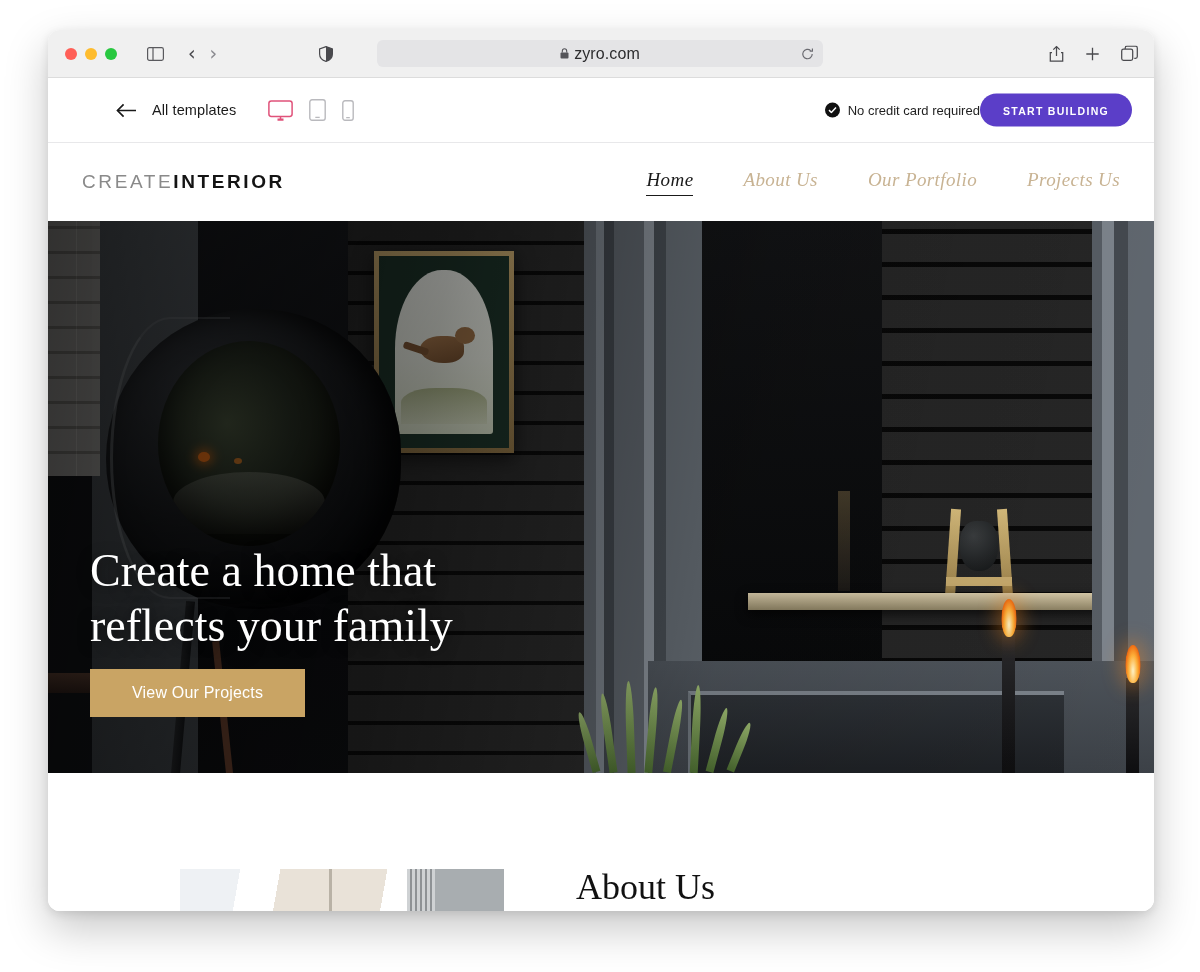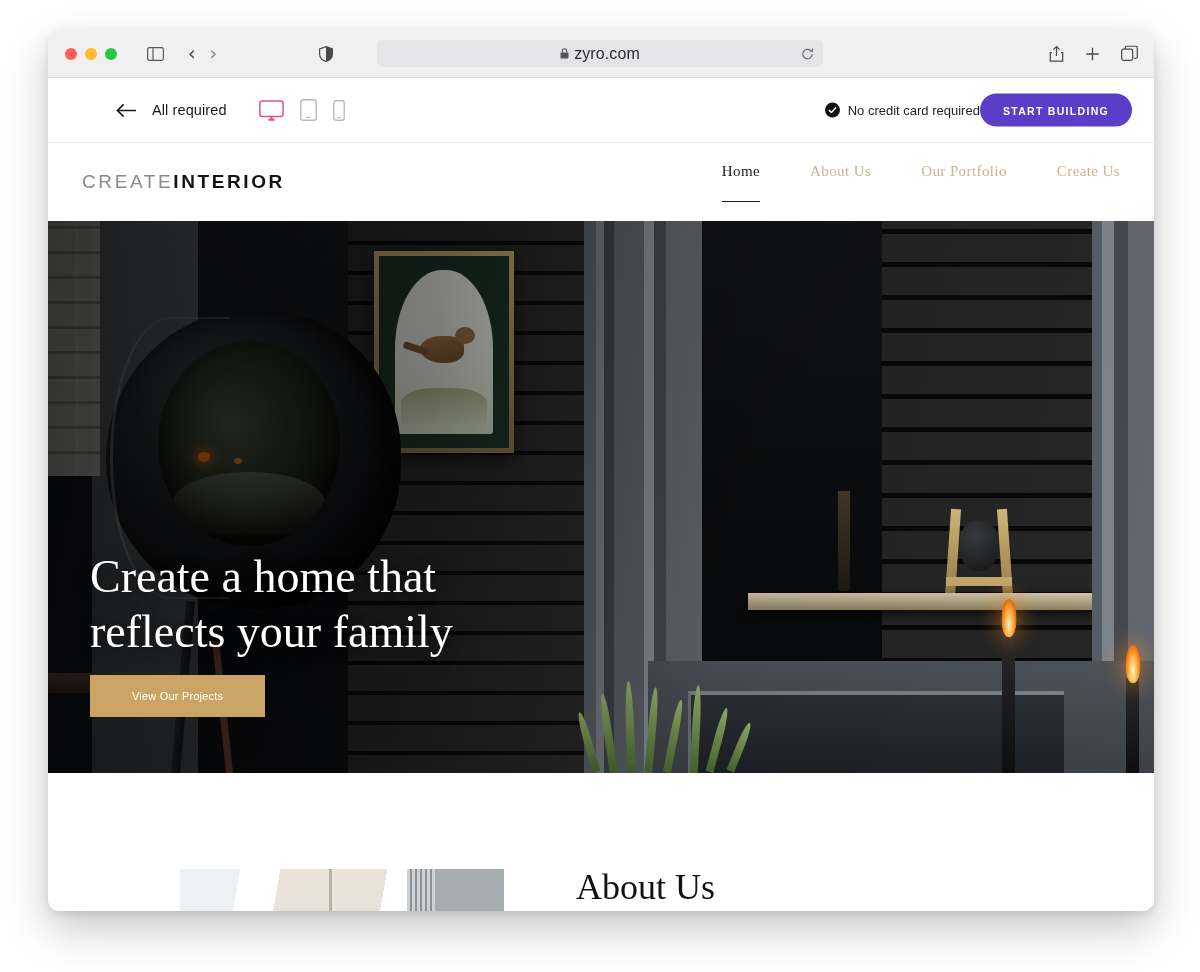--- a/index.html
+++ b/index.html
@@ -188,25 +188,26 @@
 
   .site-menu {
     position: absolute;
     right: 34px;
     display: flex;
     align-items: center;
     gap: 50px;
   }
   .menu-link {
     font-family: "Liberation Serif", serif;
-    font-size: 15px;
+    font-size: 19px;
     color: #c8b393;
     letter-spacing: .4px;
     cursor: pointer;
-    padding-bottom: 21px;
+    padding-bottom: 4px;
+    font-style: italic;
   }
   .menu-link.active {
     color: #1a1a1a;
     border-bottom: 1px solid #1a1a1a;
   }
 
   
   .hero {
     position: relative;
     height: 552px;
@@ -431,21 +432,21 @@
     font-family: "Liberation Serif", serif;
     font-size: 17px;
     color: #f2f2f2;
     margin-bottom: 28px;
     text-shadow: 0 2px 10px rgba(0,0,0,.6);
   }
   .hero-btn {
     display: inline-block;
     background: #c9a464;
     color: #ffffff;
-    font-size: 11px;
+    font-size: 16px;
     padding: 15px 42px;
     border: none;
     cursor: pointer;
     font-family: "Liberation Sans", sans-serif;
     letter-spacing: .2px;
   }
 
   
   .about {
     position: relative;
@@ -556,21 +557,21 @@
     </div>
   </div>
 
   <div class="template-bar">
     <span class="back-arrow">
       <svg width="21" height="15" viewBox="0 0 21 15" fill="none" stroke="#1a1a1a" stroke-width="1.7">
         <line x1="1.5" y1="7.5" x2="20" y2="7.5"></line>
         <path d="M7.6 1.4 L1.5 7.5 L7.6 13.6"></path>
       </svg>
     </span>
-    <span class="all-templates">All required</span>
+    <span class="all-templates">All templates</span>
 
     <div class="device-icons">
       <span class="device">
         <svg width="25" height="21" viewBox="0 0 25 21" fill="none" stroke="#e0527a" stroke-width="1.5">
           <rect x="0.9" y="0.9" width="23.2" height="15.6" rx="2.4"></rect>
           <line x1="9.5" y1="19.6" x2="15.5" y2="19.6" stroke-width="2.4"></line>
           <line x1="12.5" y1="16.5" x2="12.5" y2="19.6"></line>
         </svg>
       </span>
       <span class="device">
@@ -603,21 +604,21 @@
   <div class="site">
 
     <div class="site-nav">
       <div class="logo">
         <span class="create">CREATE</span><span class="interior">INTERIOR</span>
       </div>
       <nav class="site-menu">
         <span class="menu-link active">Home</span>
         <span class="menu-link">About Us</span>
         <span class="menu-link">Our Portfolio</span>
-        <span class="menu-link">Create Us</span>
+        <span class="menu-link">Projects Us</span>
       </nav>
     </div>
 
     <div class="hero">
       <div class="hero-photo">
         <div class="p-graywall-a"></div>
         <div class="p-dark-main"></div>
         <div class="p-brick-dark"></div>
         <div class="p-wall-left"></div>
         <div class="p-ledge"></div>

